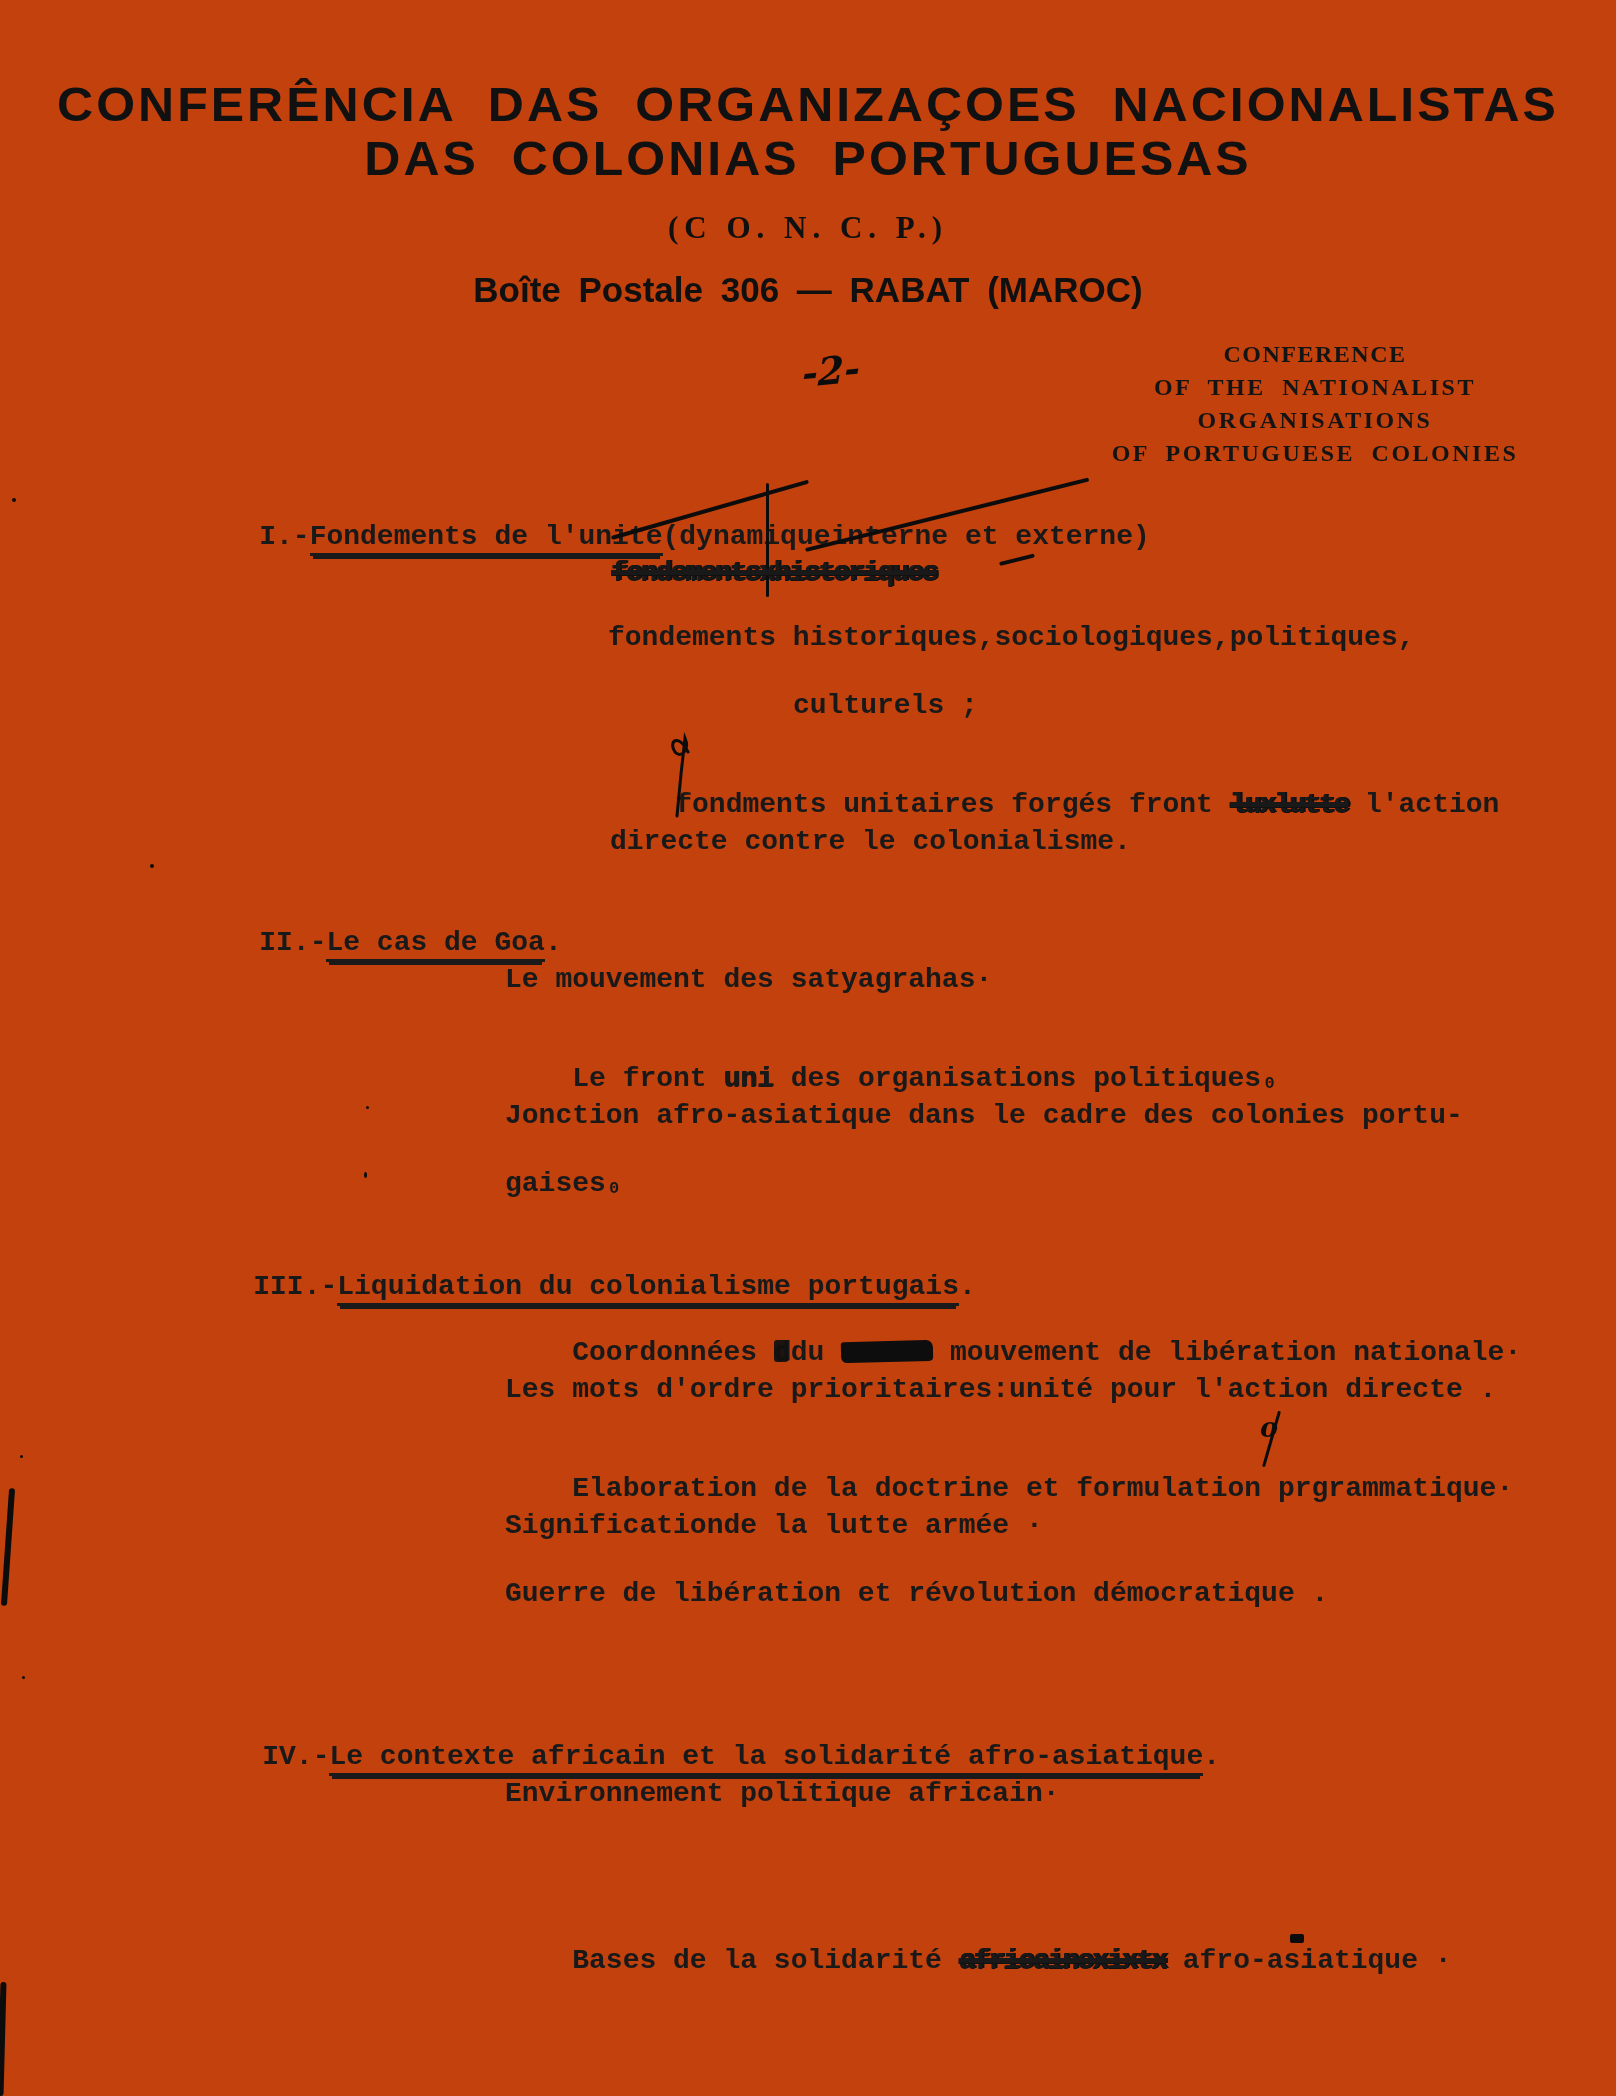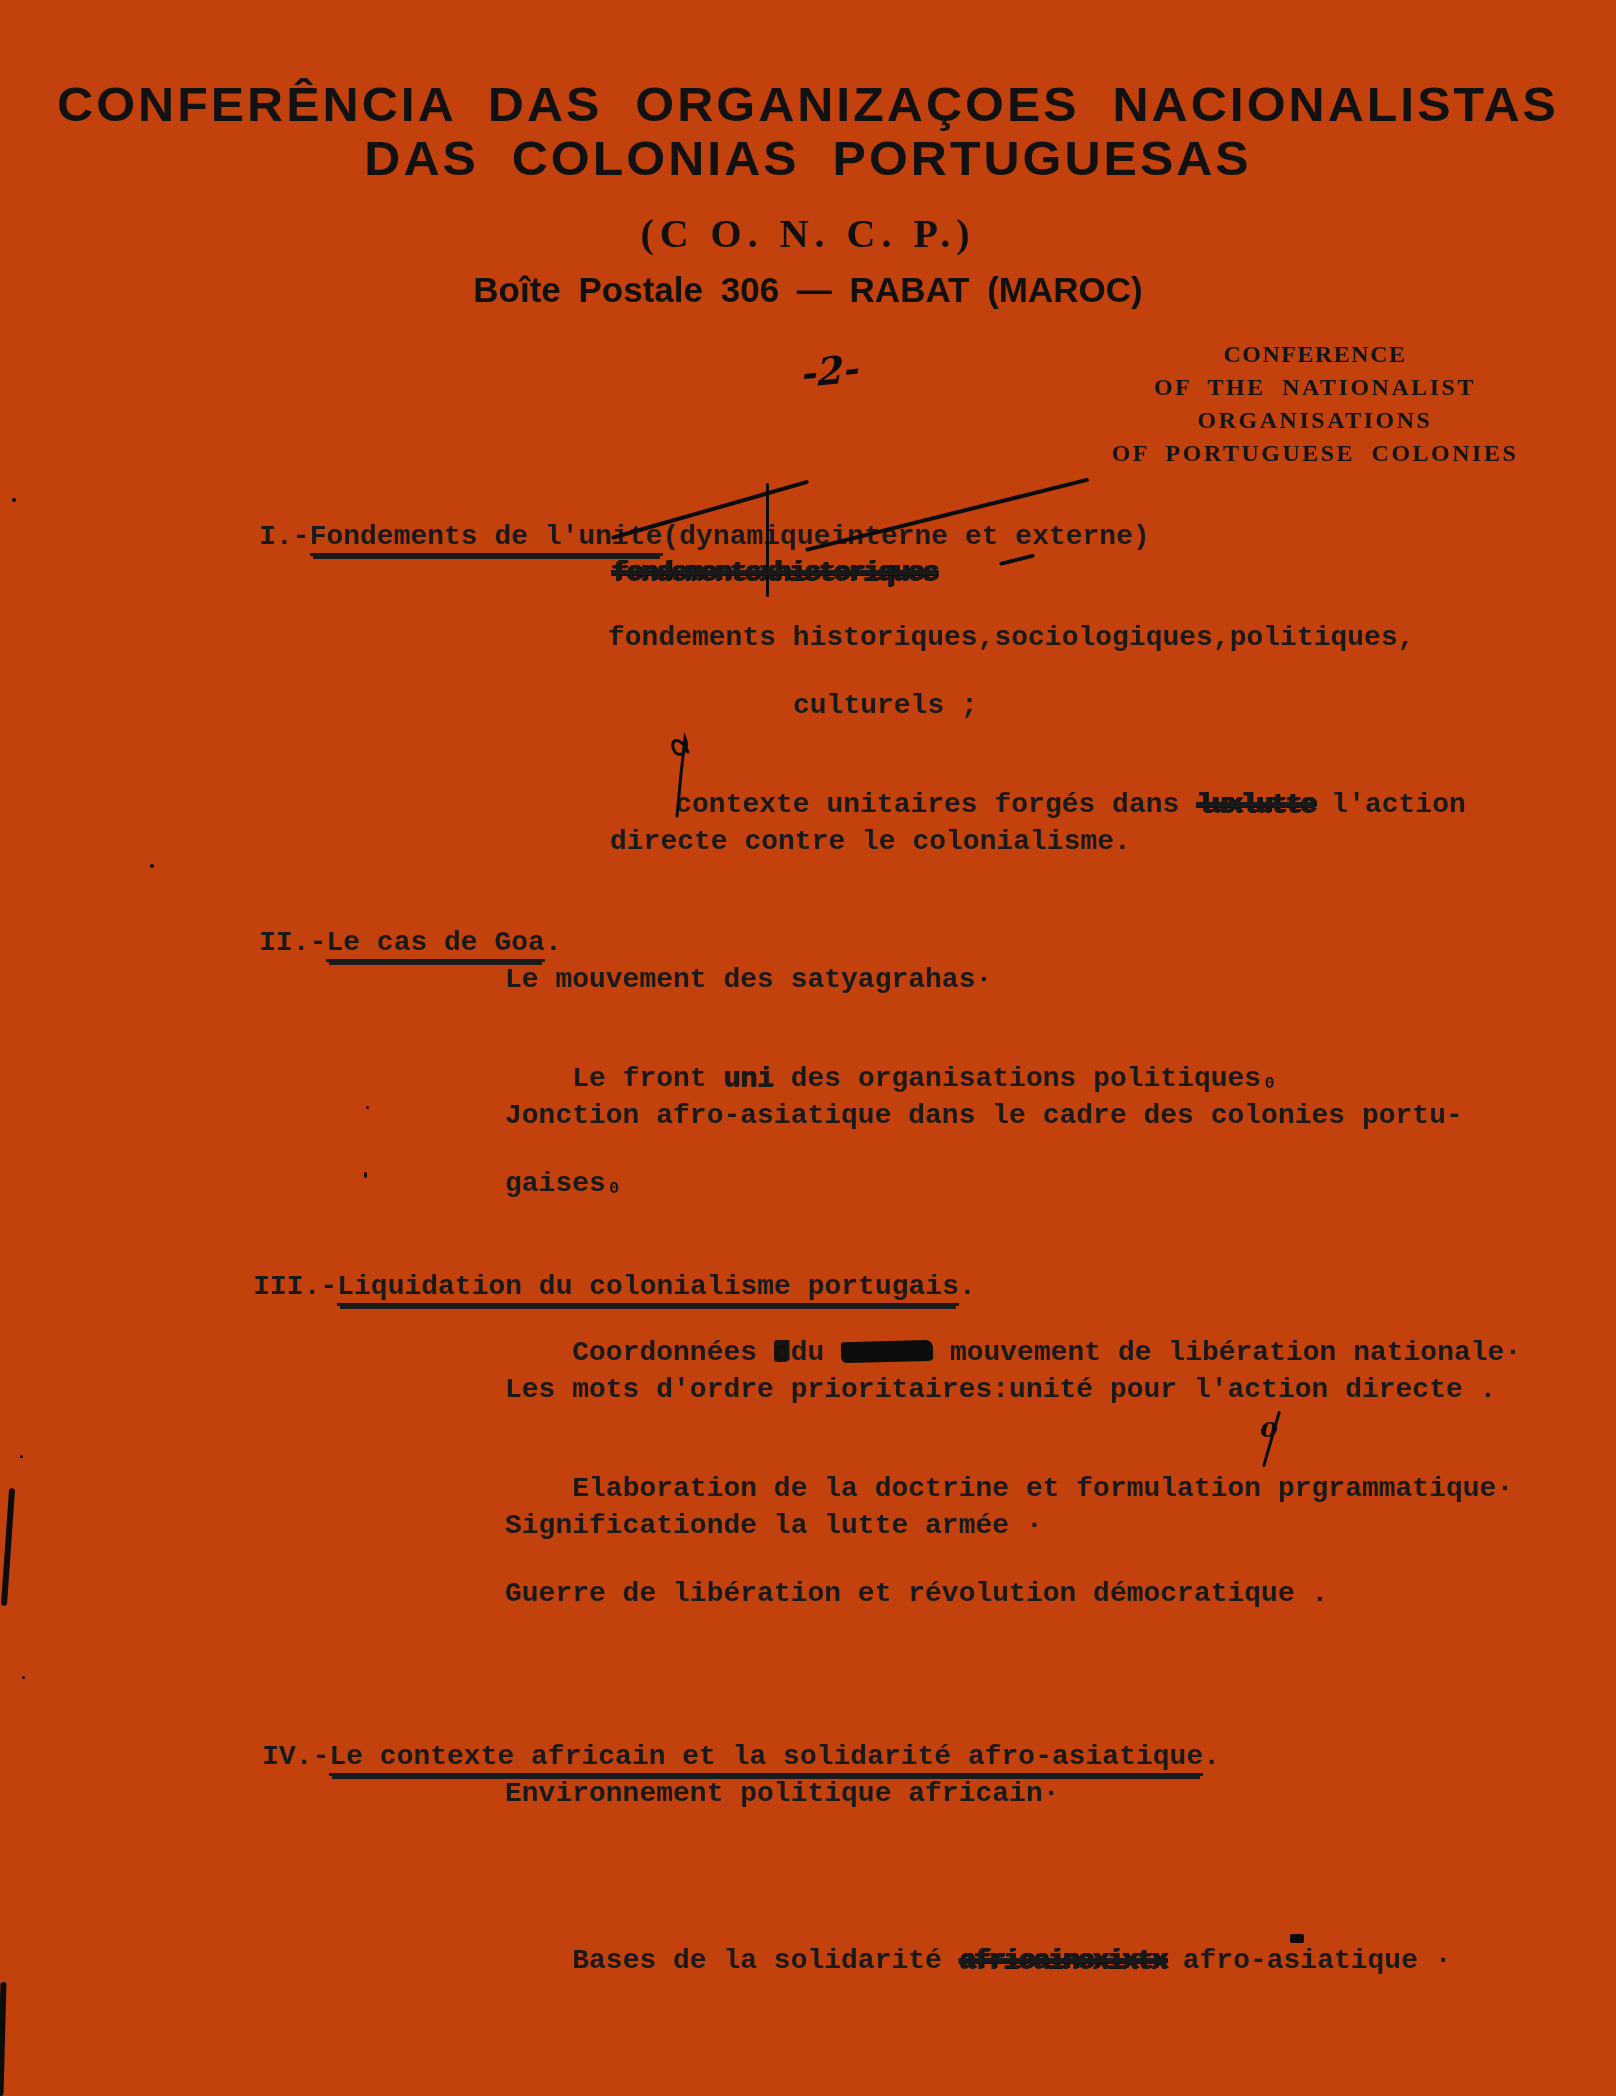--- a/index.html
+++ b/index.html
@@ -10,21 +10,21 @@
   }
   .abs { position:absolute; }
   
   .title {
     font-family:"Liberation Sans","DejaVu Sans",sans-serif;
     font-weight:bold; font-size:50px; letter-spacing:3px; word-spacing:16px;
     width:100%; text-align:center; color:#111; transform:scaleY(0.96);
   }
   .acronym {
     font-family:"Liberation Serif","DejaVu Serif",serif;
-    font-weight:bold; font-size:40px; letter-spacing:6px;
+    font-weight:bold; font-size:31px; letter-spacing:6px;
     width:100%; text-align:center; color:#101010;
   }
   .address {
     font-family:Liberation Sans, sans-serif;
     font-weight:bold; font-size:35px; word-spacing:8px;
     width:100%; text-align:center; color:#101010;
   }
   .letterhead {
     font-family:"Liberation Serif","DejaVu Serif",serif;
     font-weight:bold; font-size:24px; letter-spacing:2.5px; word-spacing:8px;
@@ -87,21 +87,21 @@
   <div class="abs ink stroke" style="left:612px; top:536px; width:205px; transform:rotate(-16deg);"></div>
   <div class="abs ink vstroke" style="left:766px; top:483px; height:114px;"></div>
   <div class="abs ink stroke" style="left:806px; top:548px; width:292px; transform:rotate(-14deg);"></div>
   <div class="abs ink stroke" style="left:1000px; top:562px; width:36px; transform:rotate(-14deg);"></div>
 
   <div class="abs tw xover" style="top:557px; left:611px;">fondementsxhistoriques</div>
   <div class="abs tw" style="top:622px; left:608px;">fondements historiques,sociologiques,politiques,</div>
   <div class="abs tw" style="top:690px; left:793px;">culturels ;</div>
 
   <div class="abs tw" style="top:758px; left:608px;">
-    <span>contexte unitaires forgés dans </span><span class="xover">luxlutte</span><span> l'action</span>
+    <span>fondments unitaires forgés front </span><span class="xover">luxlutte</span><span> l'action</span>
   </div>
 
   <svg class="abs" style="left:666px; top:728px;" width="30" height="92" viewBox="0 0 30 92">
     <path d="M22,24 C12,4 2,14 9,24 C15,31 24,22 19,10 L15,46 L11,88" fill="none" stroke="#0c0c0c" stroke-width="3" stroke-linecap="round"></path>
   </svg>
 
   <div class="abs tw" style="top:826px; left:610px;">directe contre le colonialisme.</div>
 
   <div class="abs tw" style="top:896px; left:192px;">
     <span>II.-</span><span class="u">Le cas de Goa</span><span>.</span>

